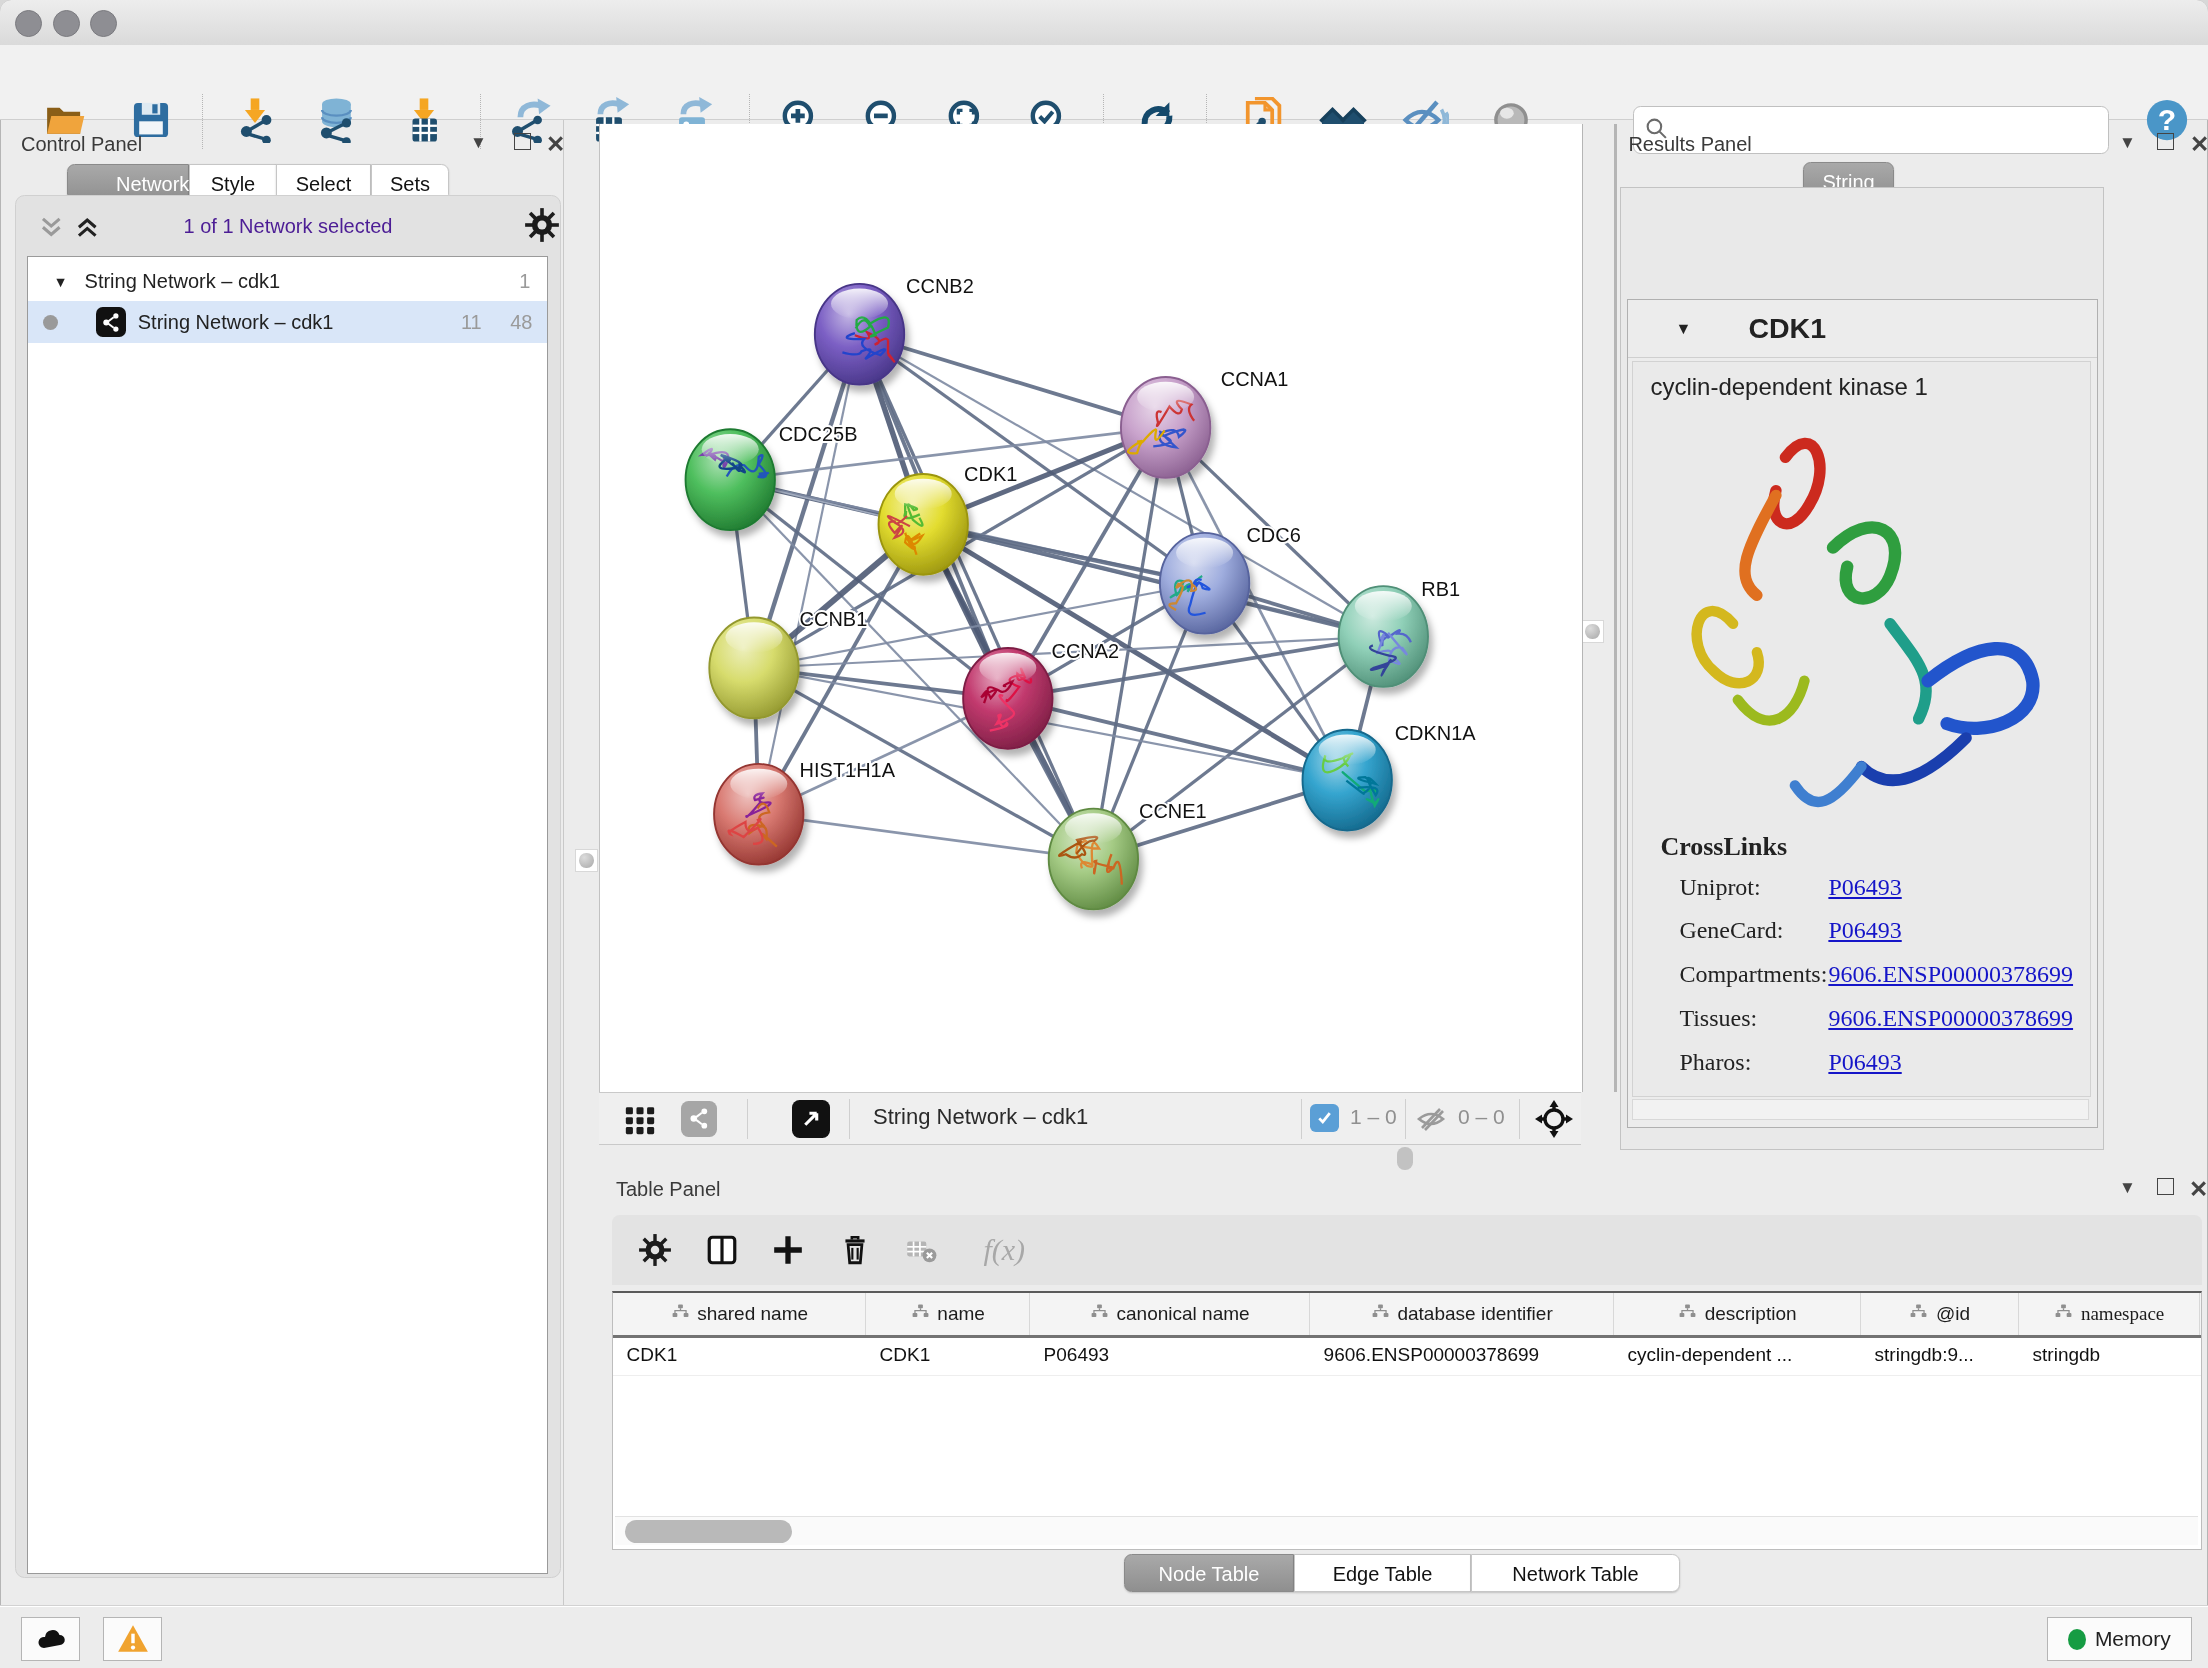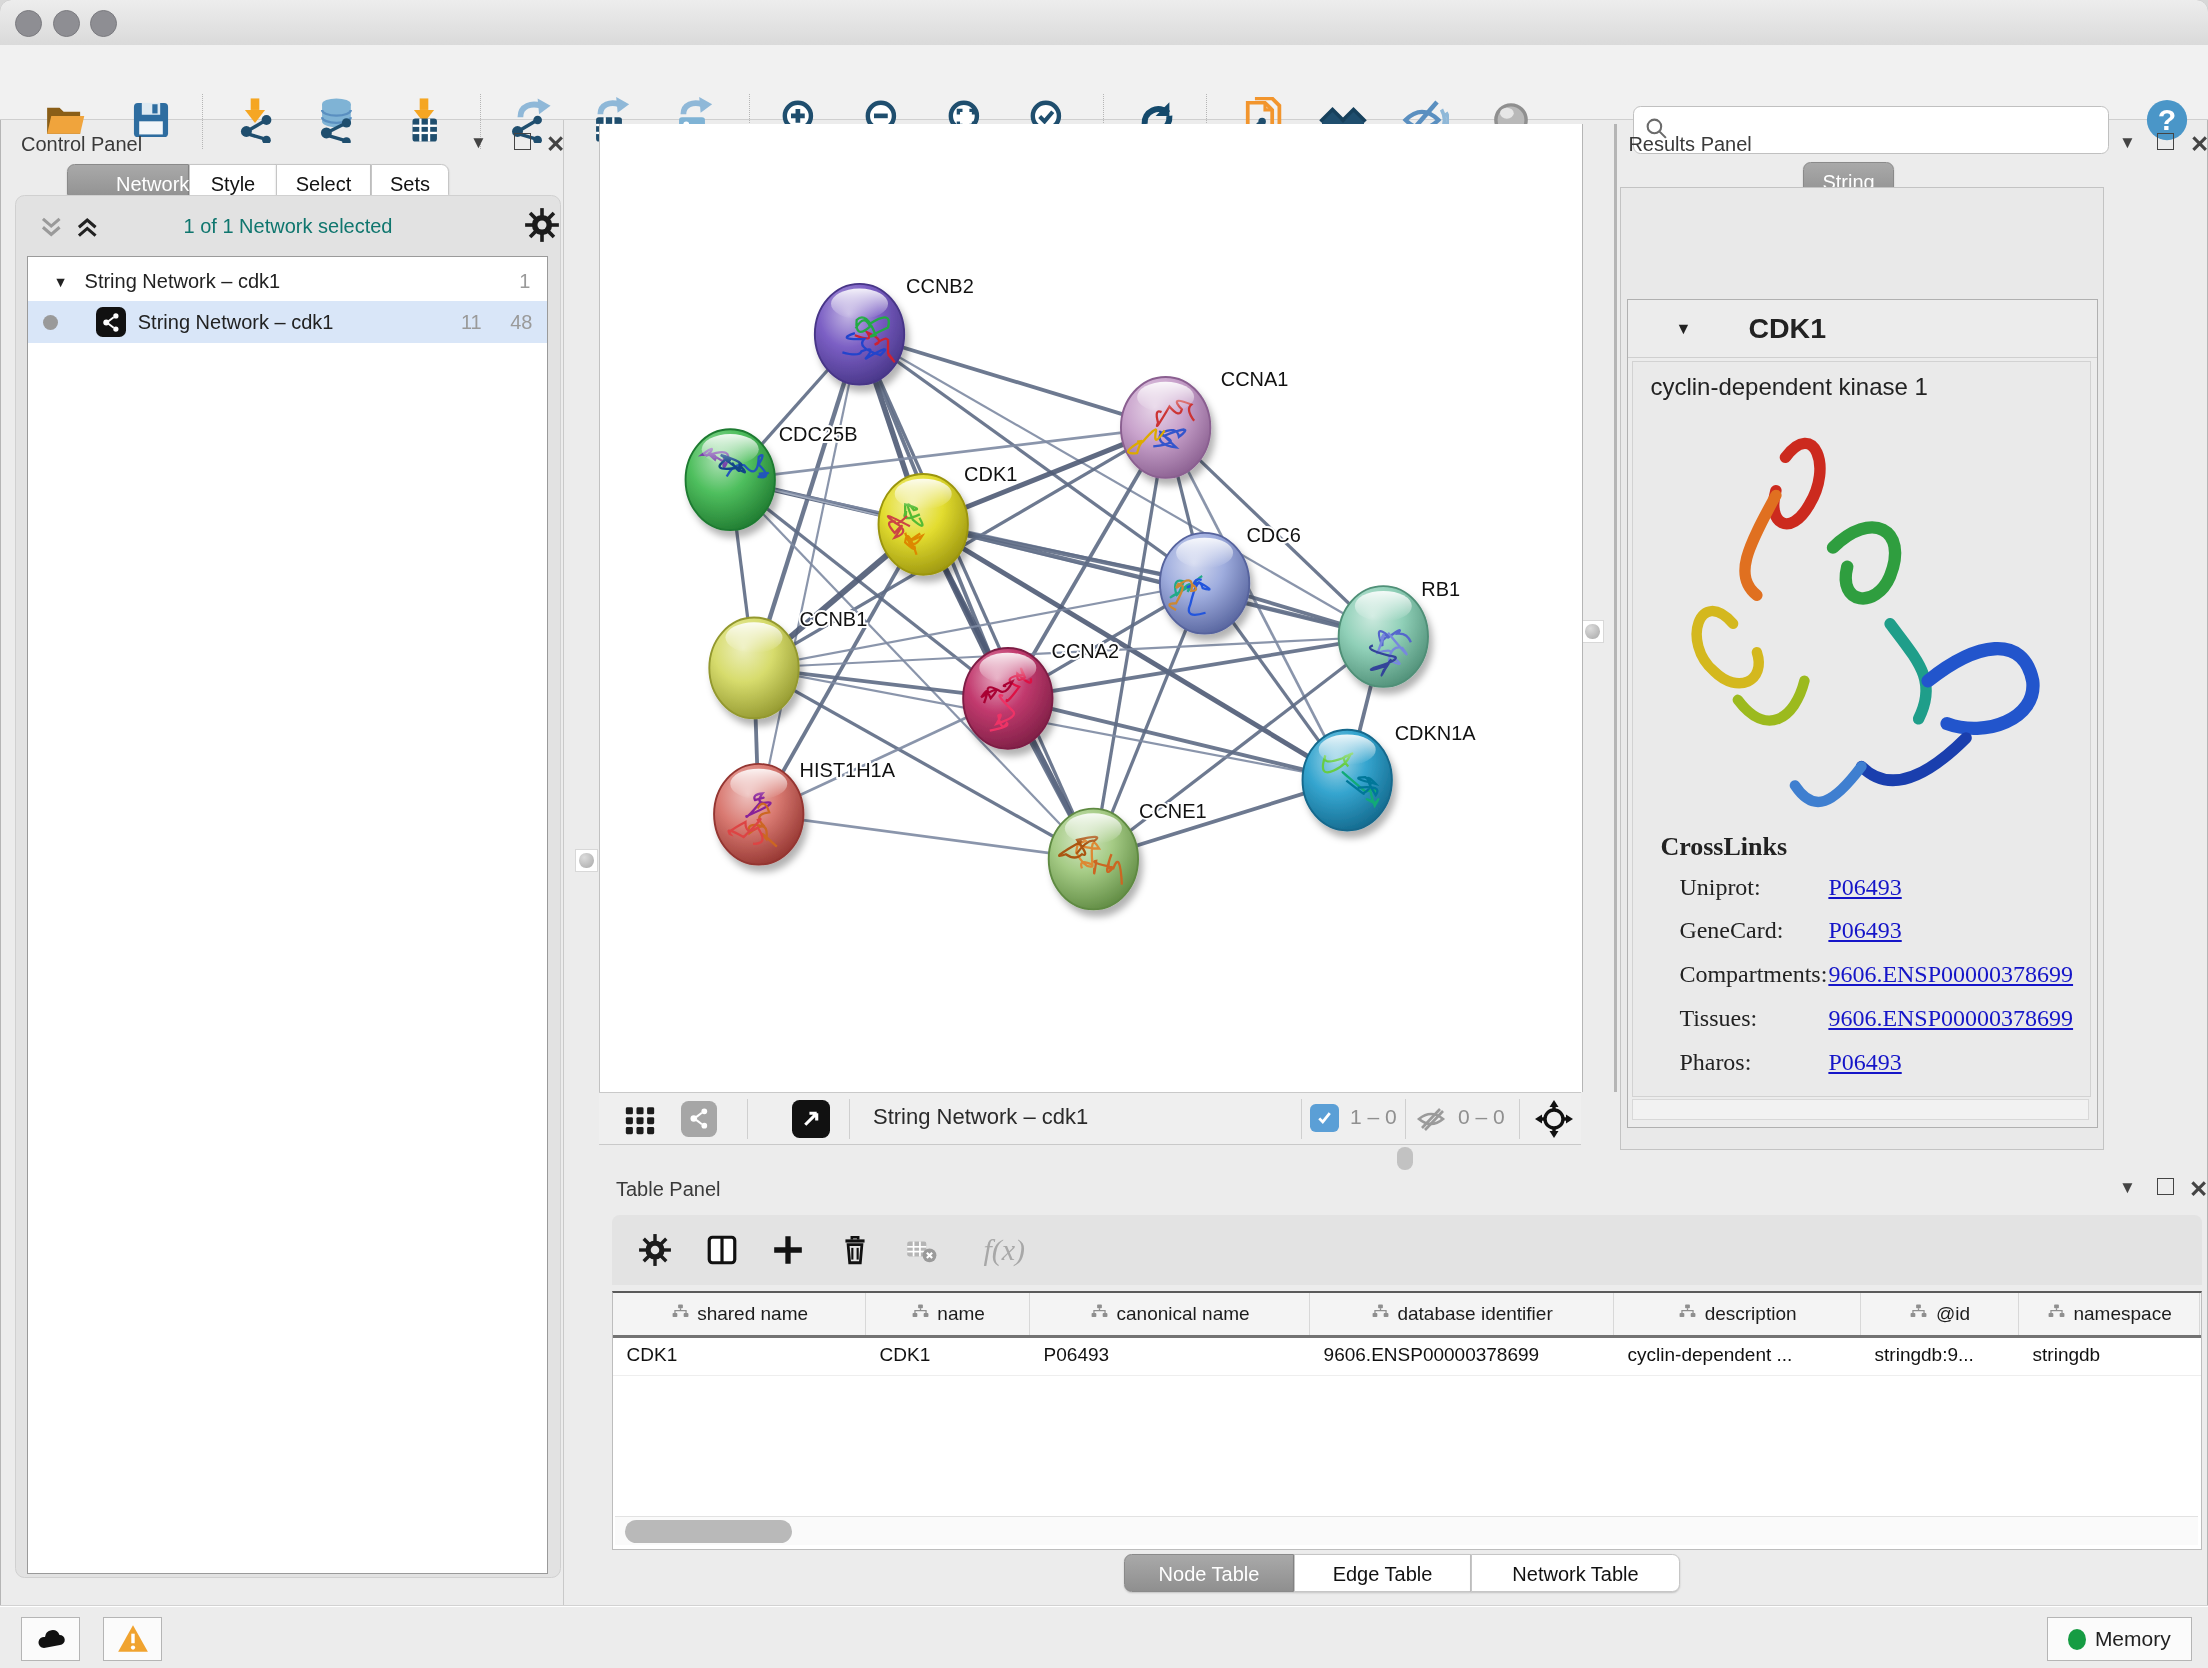--- a/index.html
+++ b/index.html
@@ -329,21 +329,21 @@
       <span class="abs" style="left:21px;top:17px">
         <svg width="28.5" height="28.5" viewBox="0 0 24 24">
             <path d="M5 5l7 6 7-6M5 12l7 6 7-6" stroke="#9a9a9a" stroke-width="2.6" fill="none"></path>
           </svg>
       </span>
       <span class="abs" style="left:57px;top:17px">
         <svg width="28.5" height="28.5" viewBox="0 0 24 24">
             <path d="M5 19l7-6 7 6M5 12l7-6 7 6" stroke="#222" stroke-width="2.6" fill="none"></path>
           </svg>
       </span>
-      <span class="abs" style="left:0;top:19px;width:544px;text-align:center;font-size:20px;color:#0f766e">1 of 1 Network selected</span>
+      <span class="abs" style="left:0;top:19px;width:544px;text-align:center;font-size:20px;color:#4c1d95">1 of 1 Network selected</span>
       <span class="abs" style="left:508px;top:11.4px">
         <svg width="36" height="36" viewBox="0 0 32 32">
             <g fill="#1c1c1c">
               <circle cx="16" cy="16" r="9"></circle>
               <rect x="14.4" y="1" width="3.2" height="7"></rect>
               <rect x="14.4" y="24" width="3.2" height="7"></rect>
               <rect x="1" y="14.4" width="7" height="3.2"></rect>
               <rect x="24" y="14.4" width="7" height="3.2"></rect>
               <rect x="14.4" y="1" width="3.2" height="7" transform="rotate(45 16 16)"></rect>
               <rect x="14.4" y="24" width="3.2" height="7" transform="rotate(45 16 16)"></rect>
@@ -850,21 +850,21 @@
             <span><svg width="19" height="17" viewBox="0 0 24 20">
                 <g fill="#8f8f8f">
                   <rect x="9" y="1" width="6" height="5" rx="1"></rect>
                   <rect x="2" y="12" width="6" height="5" rx="1"></rect>
                   <rect x="16" y="12" width="6" height="5" rx="1"></rect>
                 </g>
                 <path d="M12 6v3M5 12v-3h14v3" stroke="#8f8f8f" stroke-width="1.6" fill="none"></path>
               </svg></span>
             <span>@id</span>
           </div>
-          <div class="th-cell" style="width: 181px;">
+          <div class="th-cell" style="width: 181px; font-family: Liberation Serif, serif;">
             <span><svg width="19" height="17" viewBox="0 0 24 20">
                 <g fill="#8f8f8f">
                   <rect x="9" y="1" width="6" height="5" rx="1"></rect>
                   <rect x="2" y="12" width="6" height="5" rx="1"></rect>
                   <rect x="16" y="12" width="6" height="5" rx="1"></rect>
                 </g>
                 <path d="M12 6v3M5 12v-3h14v3" stroke="#8f8f8f" stroke-width="1.6" fill="none"></path>
               </svg></span>
             <span>namespace</span>
           </div>

